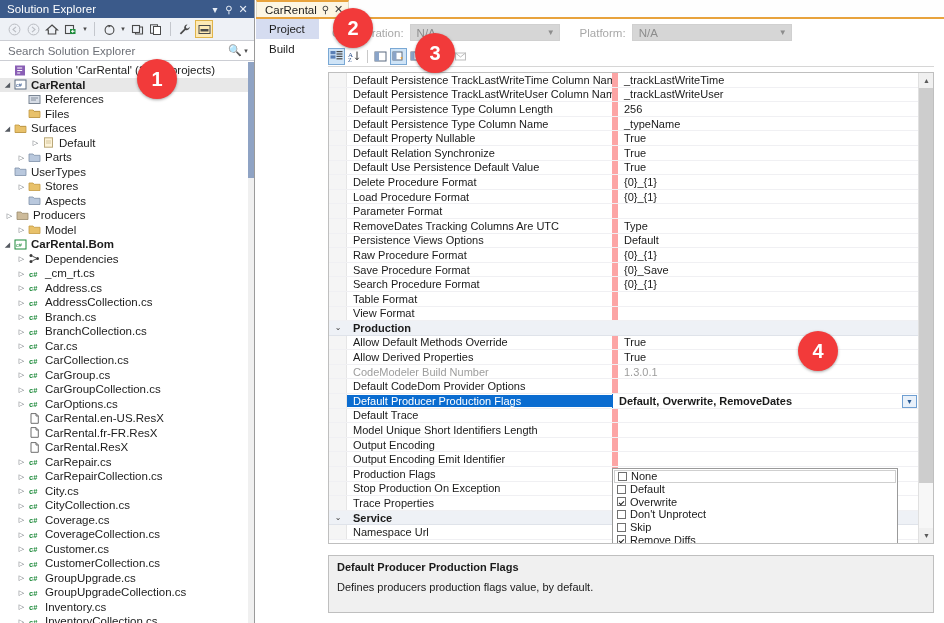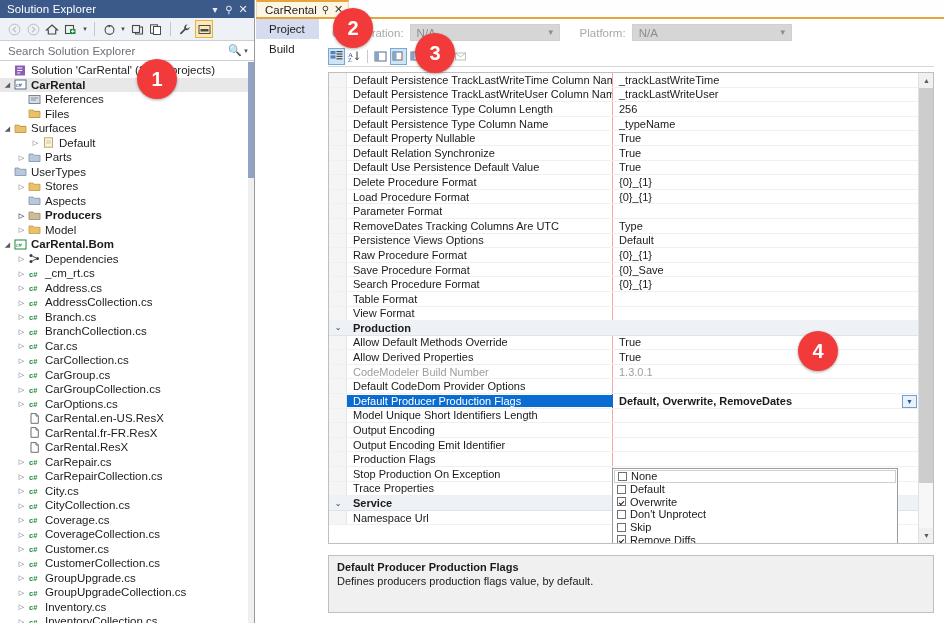--- a/index.html
+++ b/index.html
@@ -136,21 +136,21 @@
   .gs-track { position:absolute; left:0; top:15px; right:0; bottom:15px; background:#f7f7f7; }
 
   .rows { position:absolute; left:0; top:0; right:15px; bottom:0; }
 
   .row { height:14.6px; display:flex; align-items:center; position:relative;
          border-bottom:1px solid #f0f0f3; }
   .row .gutter { width:18px; flex:0 0 18px; height:100%; background:#f5f5f5; border-right:1px solid #e6e6e6;
                  display:flex; align-items:center; justify-content:center; font-size:8px; color:#3b3b3b; }
   .row .name { flex:0 0 265px; padding-left:6px; font-size:11px; color:#1a1a1a; white-space:nowrap; overflow:hidden; }
   .row .val { flex:1; padding-left:6px; font-size:11px; color:#1a1a1a; white-space:nowrap; overflow:hidden;
-              border-left:1px solid #fca5a5; height:100%; display:flex; align-items:center; }
+              border-left:6px solid #fca5a5; height:100%; display:flex; align-items:center; }
   .row.cat { background:#eef1f6; border-bottom:1px solid #dfe3ea; }
   .row.cat .name { font-weight:bold; }
   .row.cat .val { border-left:0; background:#eef1f6; }
   .row.cat .gutter { background:#eef1f6; border-right:0; }
   .row.dim .name, .row.dim .val { color:#9d9d9d; }
   .row.sel .name { background:#0a6cd0; color:#ffffff; }
   .row.sel .val { background:#ffffff; color:#1a1a1a; font-weight:bold; border-left:1px solid #0a6cd0;}
 
   .val-combo-arrow {
     position:absolute; right:1px; top:1px; width:15px; height:12.5px;
@@ -171,21 +171,21 @@
     content:""; position:absolute; left:1px; top:3px; width:4px; height:2px;
     border-left:1.4px solid #1a1a1a; border-bottom:1.4px solid #1a1a1a;
     transform:rotate(-45deg);
   }
 
   .desc-pane {
     position:absolute; left:8px; bottom:10px; right:10px; height:58px;
     border:1px solid #bfbfbf; background:#f0f0f0; padding:5px 8px;
   }
   .desc-title { font-size:11px; font-weight:bold; color:#1a1a1a; }
-  .desc-text { font-size:11px; color:#1a1a1a; margin-top:2px; }
+  .desc-text { font-size:11px; color:#1a1a1a; margin-top:8px; }
 
   
   .badge {
     position:absolute; width:40px; height:40px; border-radius:50%;
     background:#f23a3a; color:#ffffff; font-size:20px; font-weight:bold;
     display:flex; align-items:center; justify-content:center;
     box-shadow:0 1px 3px rgba(0,0,0,0.35);
     z-index:60; font-family:"Liberation Sans", sans-serif;
   }
 </style>
@@ -357,21 +357,21 @@
       </div>
       <div class="tr" style="padding-left: 16px;">
         <span class="exp"></span>
         <span class="ico">
           <svg width="13" height="13" viewBox="0 0 13 13">
             <path d="M1 3 h4 l1.2 1.3 H12 V10.5 H1 Z" fill="#b9c8dd" stroke="#7e90a8" stroke-width="0.8"></path>
           </svg>
         </span>
         <span class="lbl">Aspects</span>
       </div>
-      <div class="tr" style="padding-left: 16px; font-weight: bold;">
+      <div class="tr" style="padding-left: 4px;">
         <span class="exp">▷</span>
         <span class="ico">
           <svg width="13" height="13" viewBox="0 0 13 13">
             <path d="M1 3 h4 l1.2 1.3 H12 V10.5 H1 Z" fill="#cdbb9a" stroke="#9b8b6c" stroke-width="0.8"></path>
           </svg>
         </span>
         <span class="lbl">Producers</span>
       </div>
       <div class="tr" style="padding-left: 16px;">
         <span class="exp">▷</span>
@@ -844,20 +844,25 @@
               <span class="val"></span>
             </div>
             <div class="row sel">
               <span class="gutter"></span>
               <span class="name">Default Producer Production Flags</span>
               <span class="val">Default, Overwrite, RemoveDates</span>
               <span class="val-combo-arrow">▼</span>
             </div>
             <div class="row">
               <span class="gutter"></span>
+              <span class="name">Default Trace</span>
+              <span class="val"></span>
+            </div>
+            <div class="row">
+              <span class="gutter"></span>
               <span class="name">Model Unique Short Identifiers Length</span>
               <span class="val"></span>
             </div>
             <div class="row">
               <span class="gutter"></span>
               <span class="name">Output Encoding</span>
               <span class="val"></span>
             </div>
             <div class="row">
               <span class="gutter"></span>

